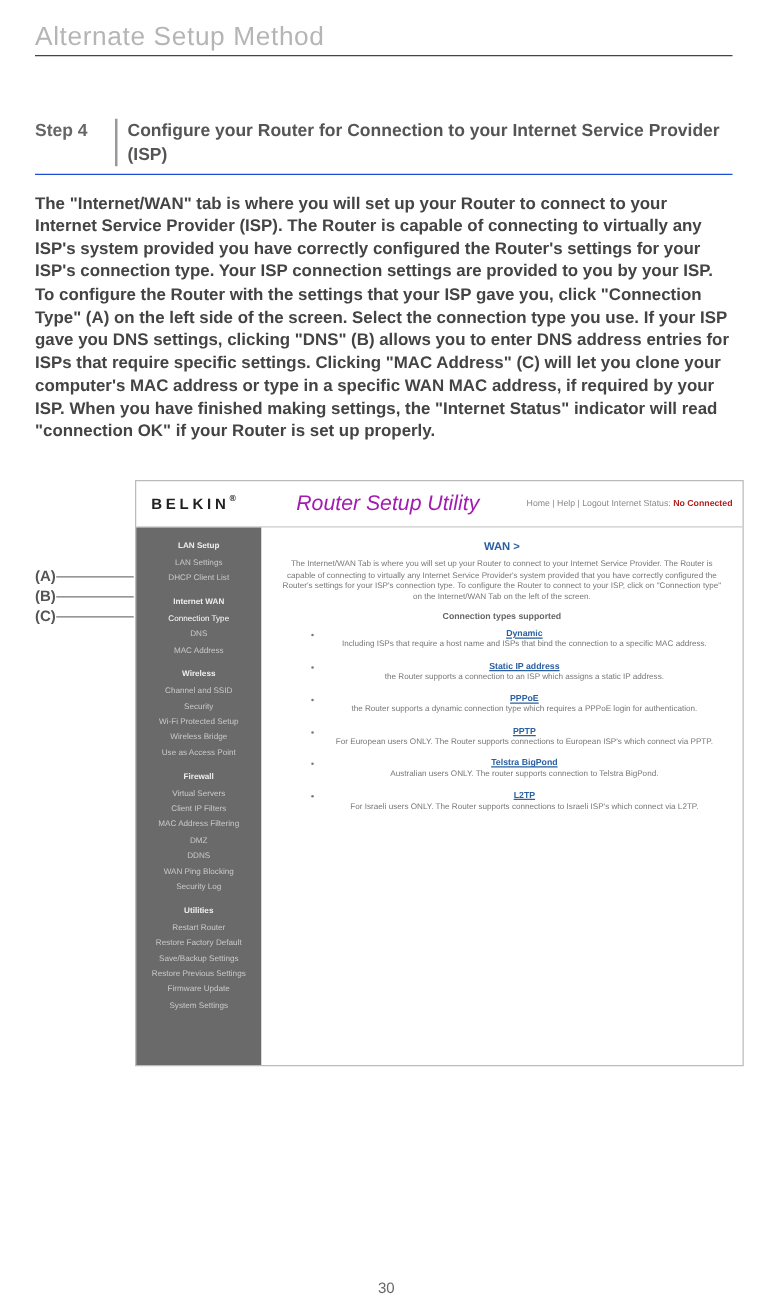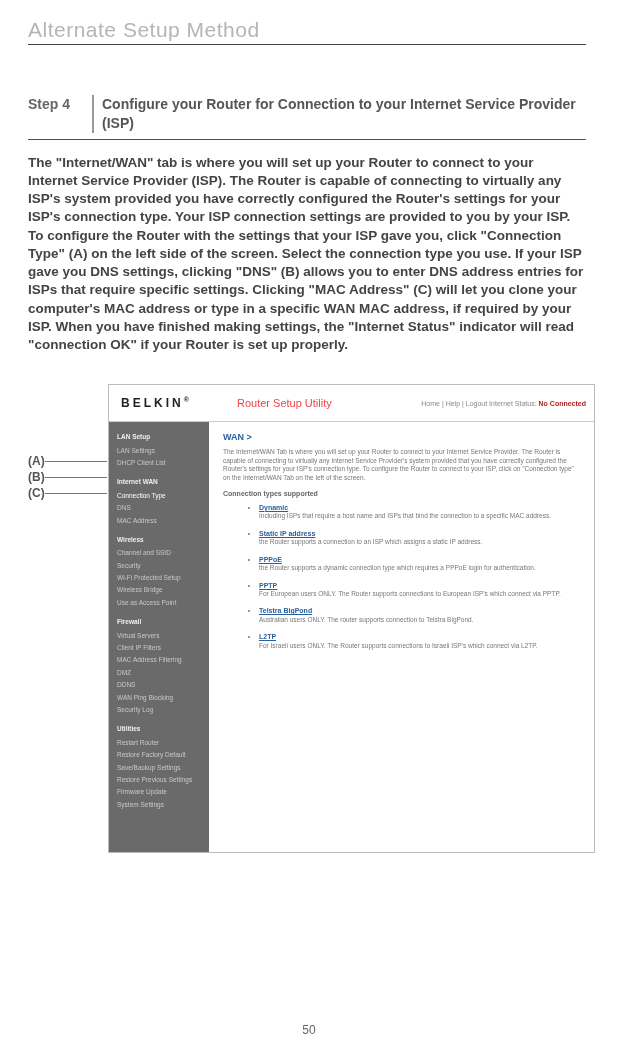--- a/index.html
+++ b/index.html
@@ -100,35 +100,37 @@
   .logo {
     font-weight: 900;
     letter-spacing: 3px;
     font-size: 12px;
     color: #222;
     padding-left: 12px;
     width: 98px;
   }
   .logo small{ font-size:7px; letter-spacing:2px; vertical-align:top;}
   .rsu {
-    color: #ef4444;
-    font-size: 11px;
+    color: #a21caf;
+    font-size: 17px;
     padding-left: 18px;
     flex: 1;
+    font-style: italic;
   }
   .hdr-links {
     font-size: 7px;
     color: #888;
     padding-right: 8px;
     white-space: nowrap;
   }
   .hdr-links .red { color: #b02020; font-weight: 700; }
   .shot-body {
     display: flex;
     min-height: 430px;
+    text-align: center;
   }
   .sidebar {
     width: 100px;
     background: #6a6a6a;
     color: #cfcfcf;
     font-size: 6.5px;
     padding: 10px 8px 10px 8px;
     box-sizing: border-box;
     line-height: 1.6;
   }
@@ -282,14 +284,14 @@
             <li><span class="ctype">PPPoE</span><br><span>the Router supports a dynamic connection type which requires a PPPoE login for authentication.</span></li>
             <li><span class="ctype">PPTP</span><br><span>For European users ONLY. The Router supports connections to European ISP's which connect via PPTP.</span></li>
             <li><span class="ctype">Telstra BigPond</span><br><span>Australian users ONLY. The router supports connection to Telstra BigPond.</span></li>
             <li><span class="ctype">L2TP</span><br><span>For Israeli users ONLY. The Router supports connections to Israeli ISP's which connect via L2TP.</span></li>
           </ul>
         </div>
       </div>
     </div>
   </div>
 
-  <div class="page-num">50</div>
+  <div class="page-num">30</div>
 </div>
 
 </body></html>

